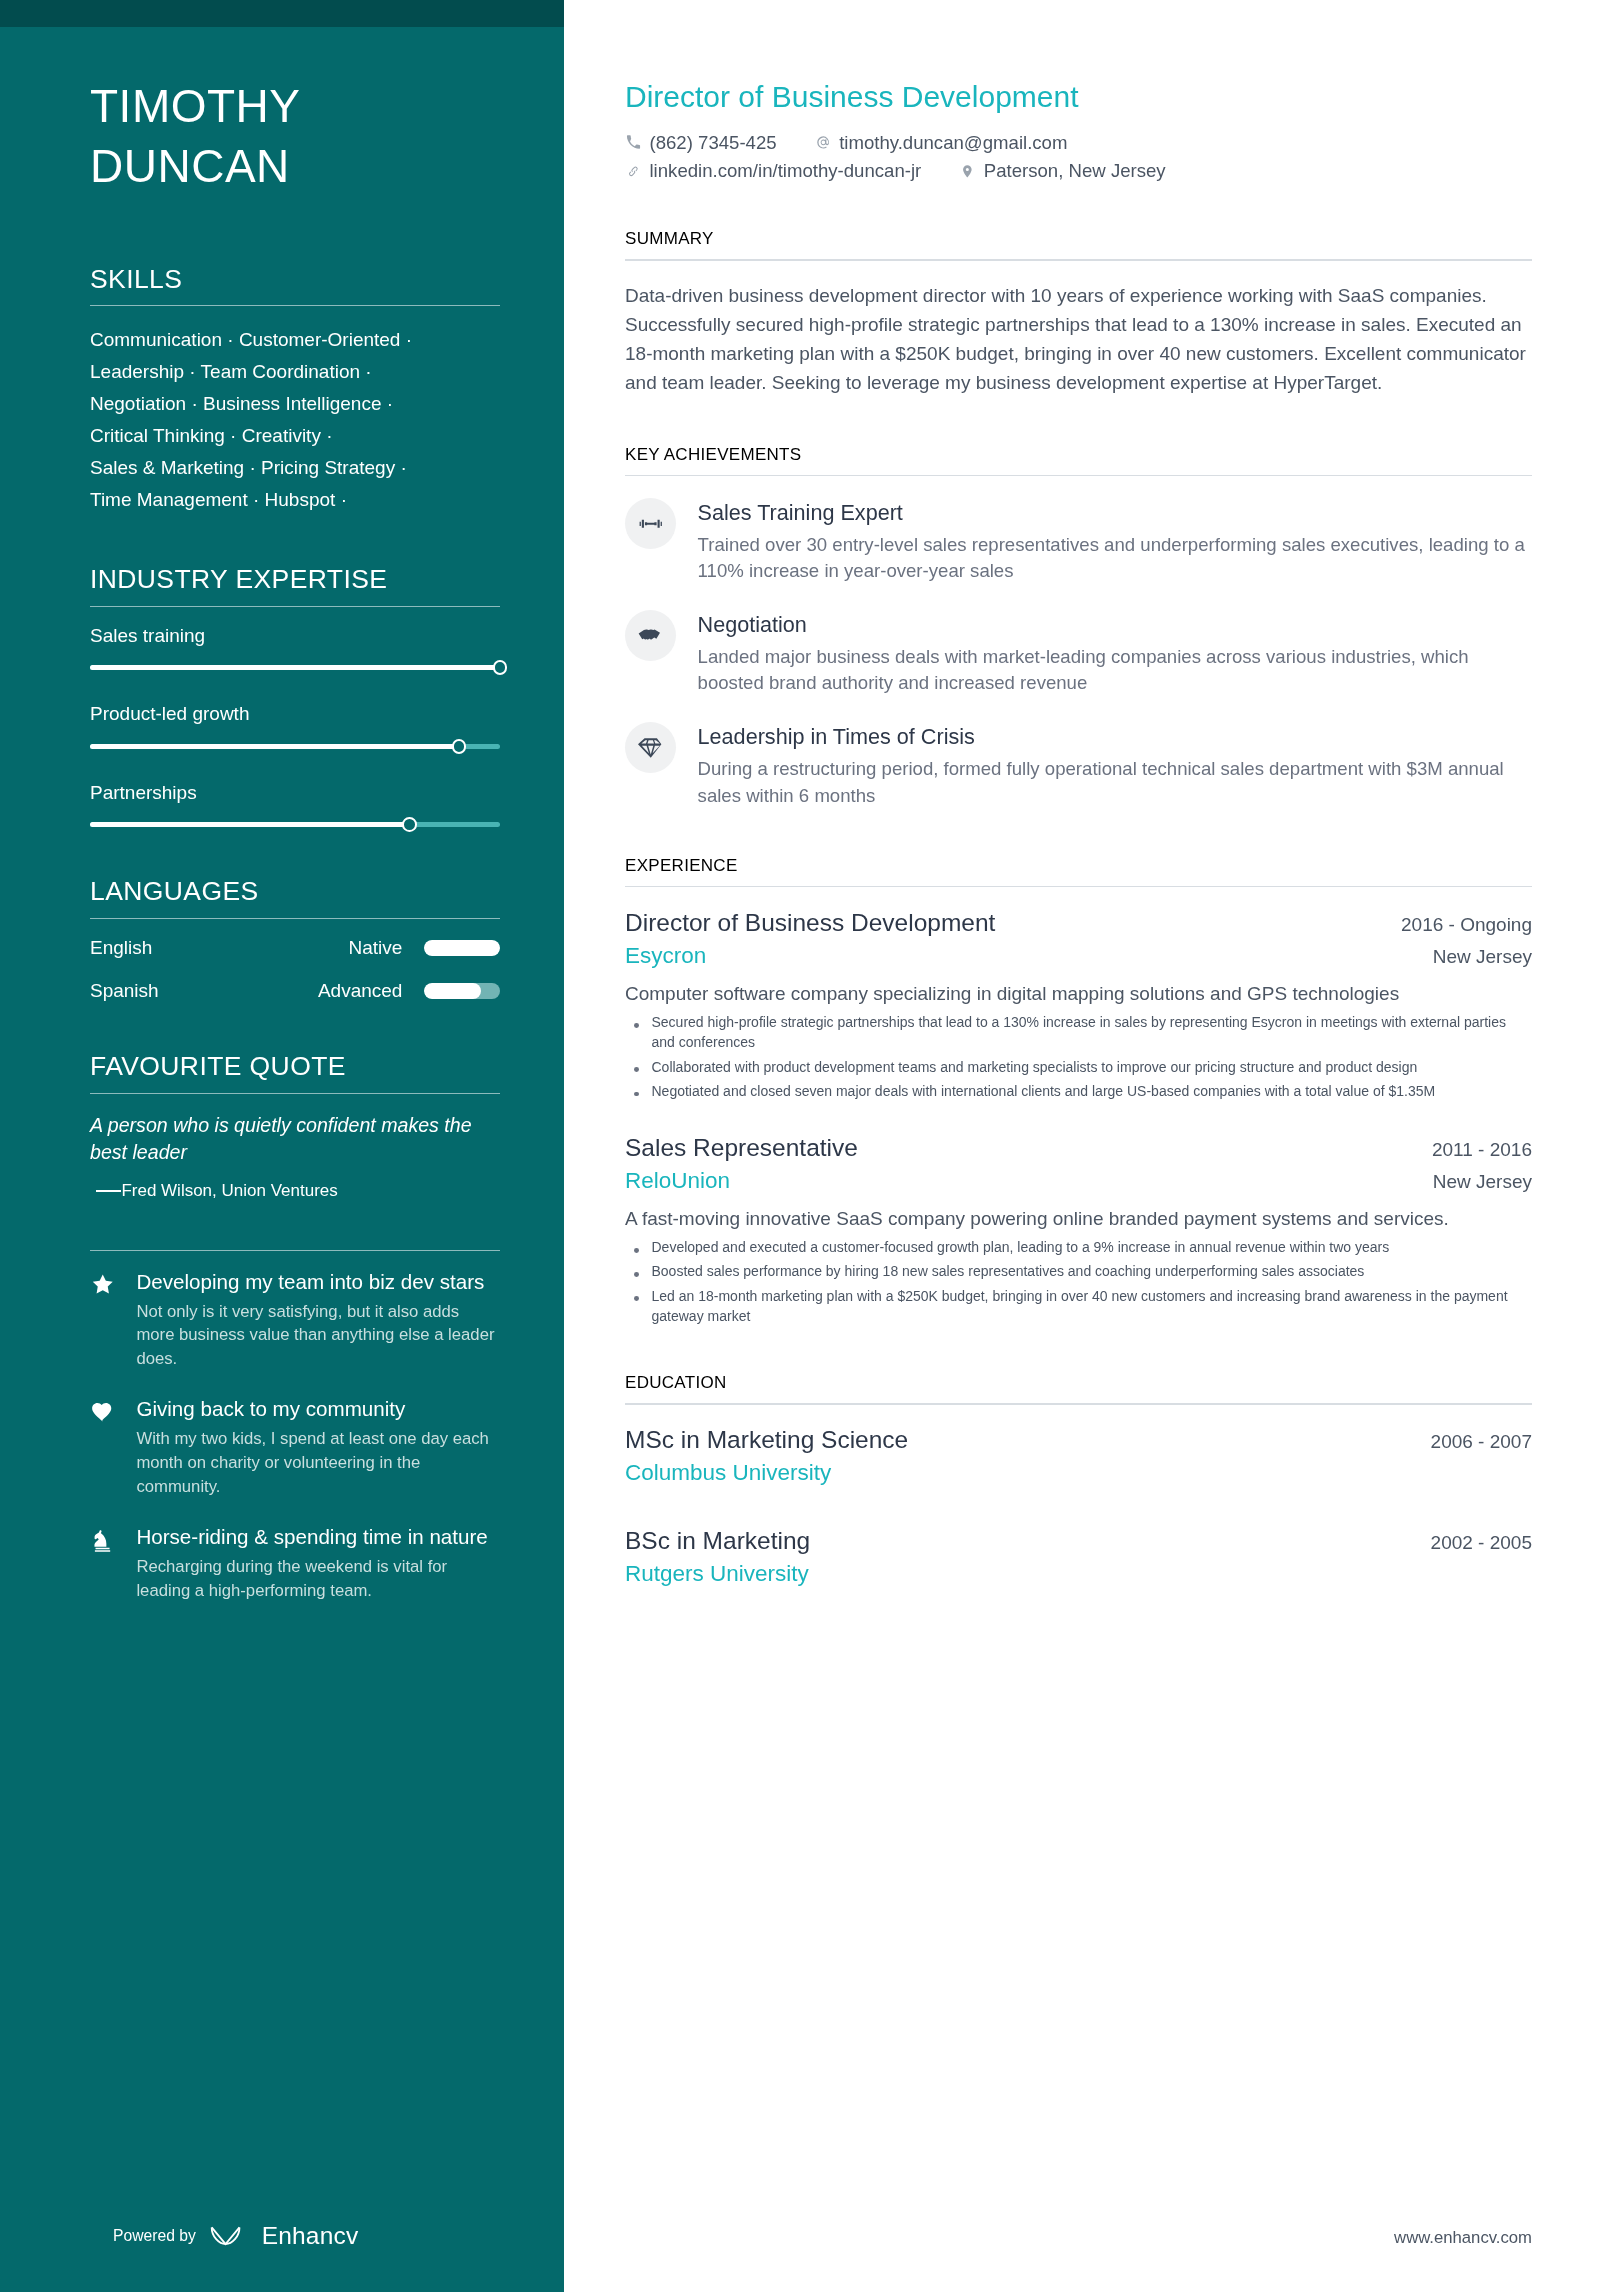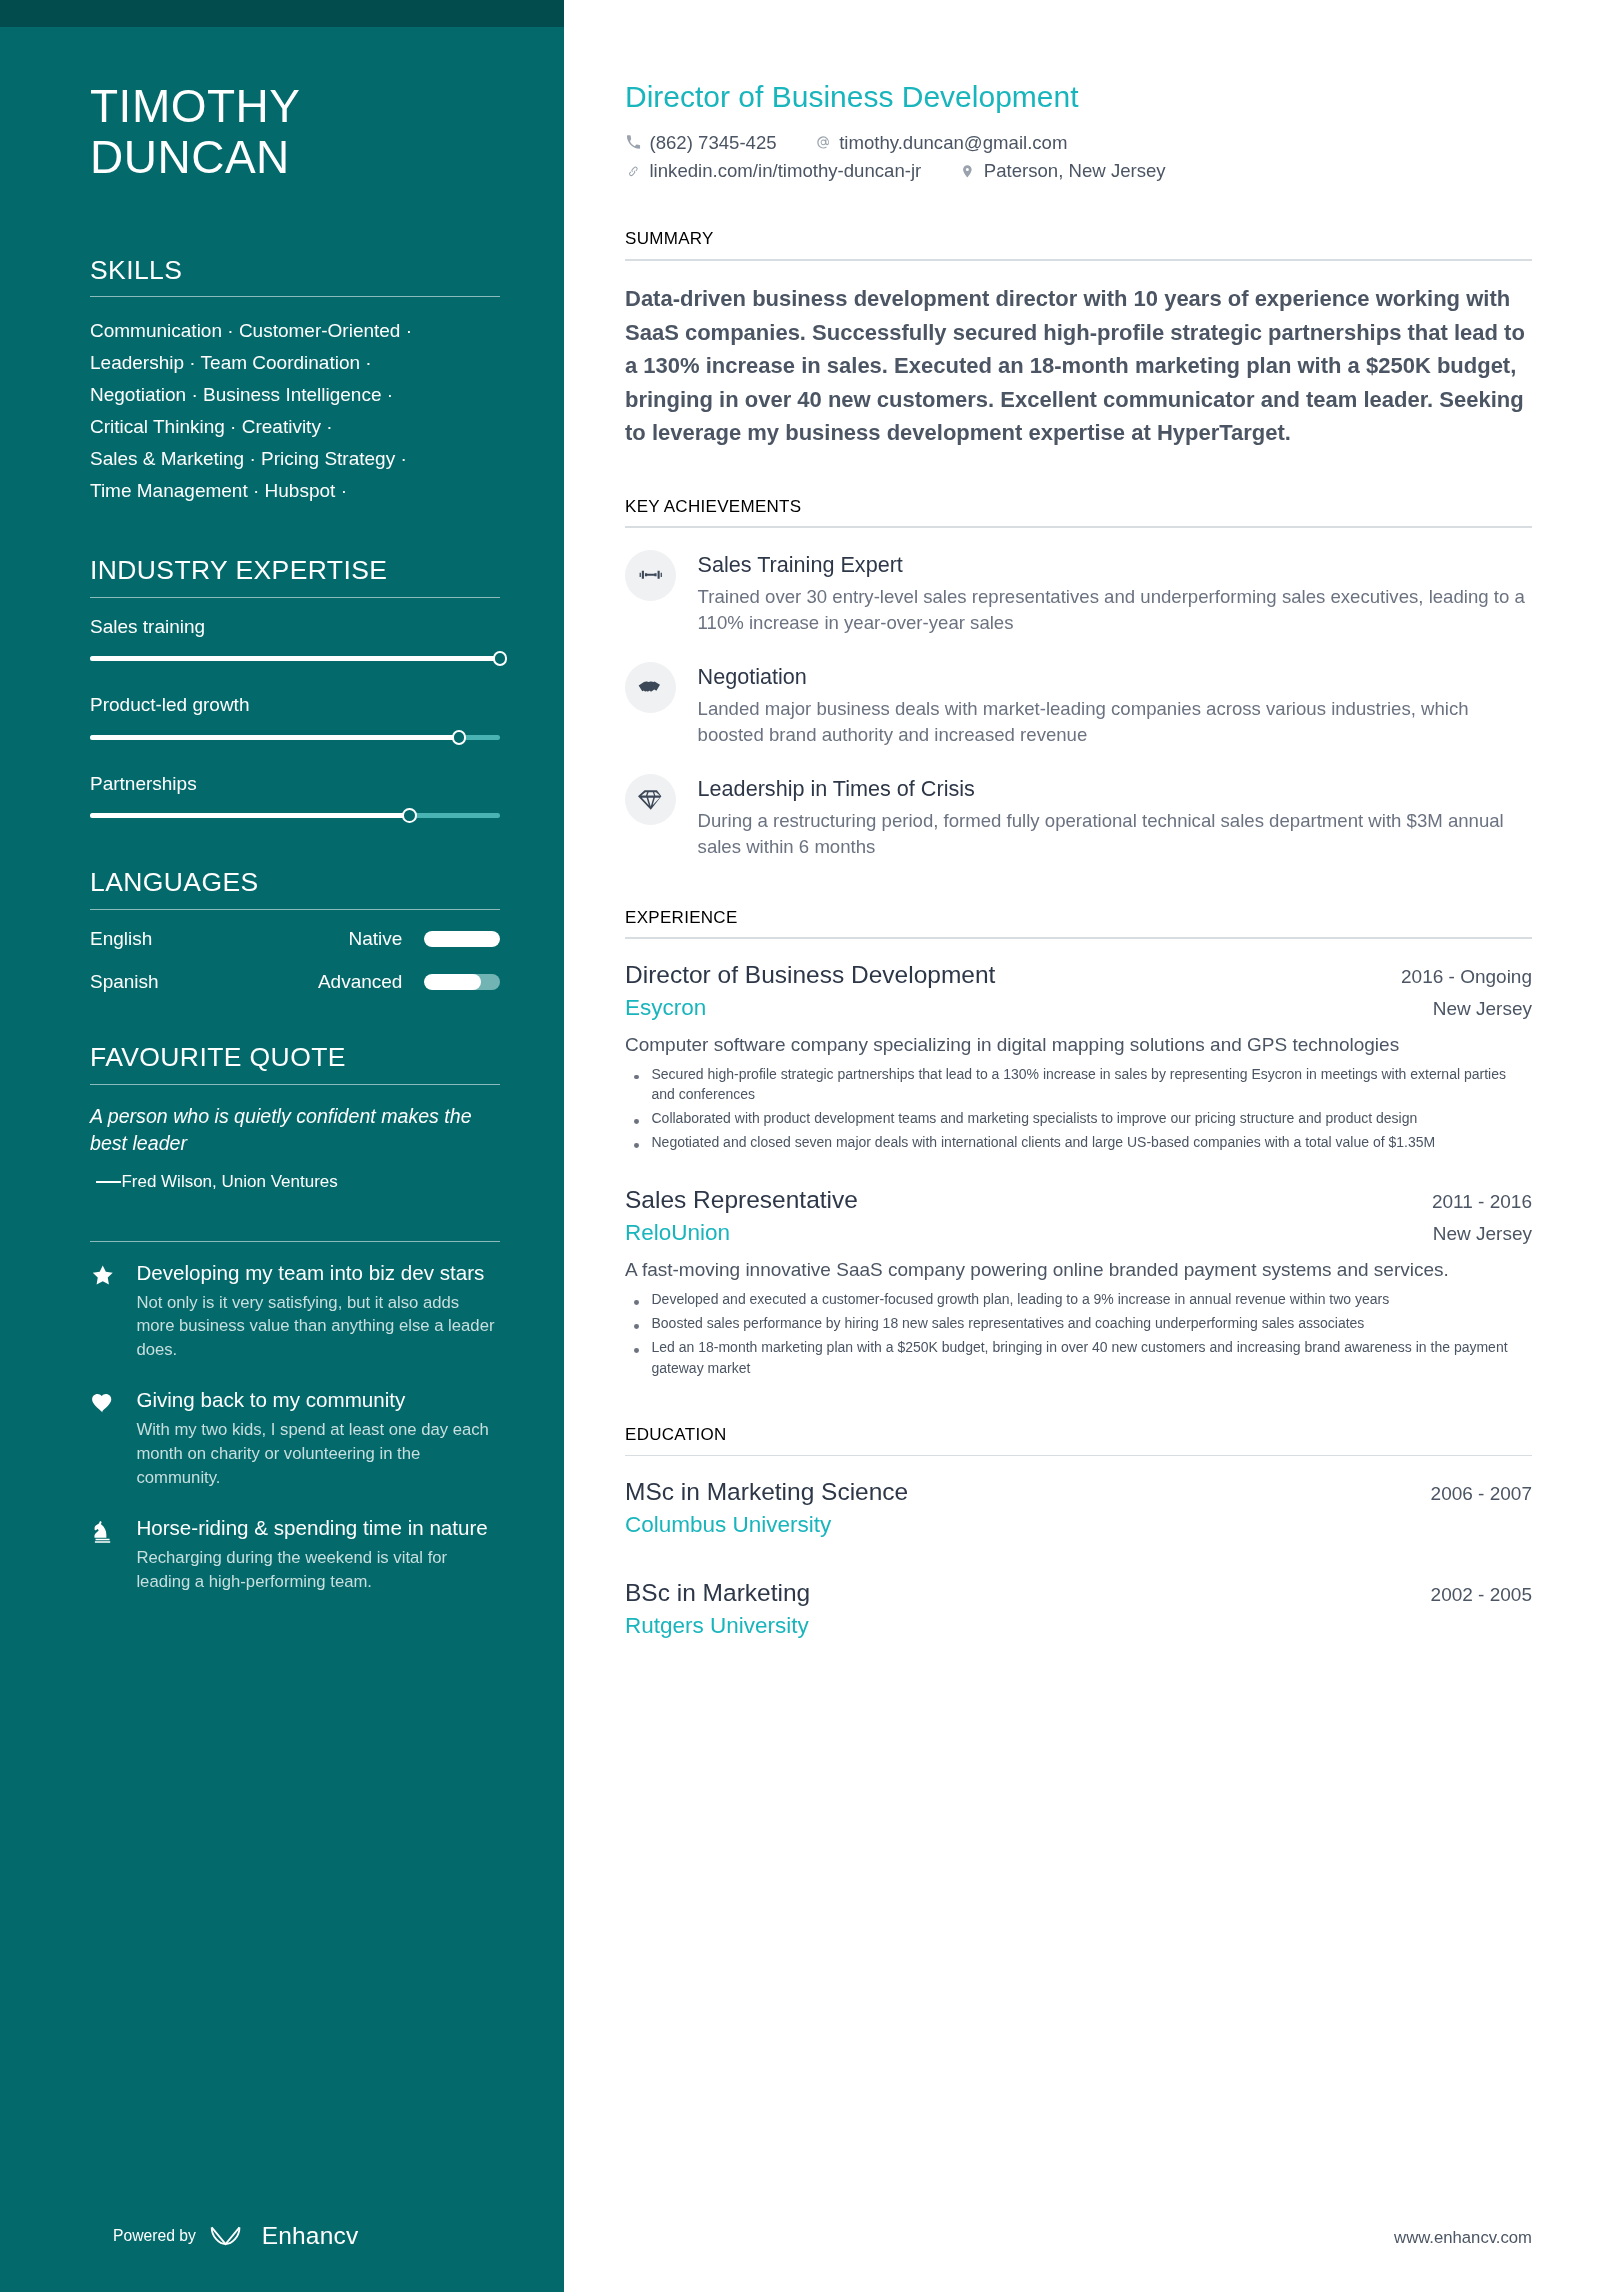--- a/index.html
+++ b/index.html
@@ -21,21 +21,21 @@
   }
   .sidebar-topstrip {
     position:absolute; top:0; left:0; right:0; height:26.5px;
     background:#024c4e;
   }
   .sidebar-inner { padding:59px 64px 0 90px; }
 
   .name-block { margin-top:21.6px; margin-bottom:71px; }
   .name-line {
     font-size:46px; line-height:1.12; font-weight:400;
-    color:#ffffff; letter-spacing:0.5px;
+    color:#ffffff; letter-spacing:0.5px;margin-top:9px;
   }
 
   .sb-section { margin-bottom:49px; }
   .sb-title {
     font-size:26.5px; color:#ffffff; font-weight:400; letter-spacing:0.4px;
     padding-bottom:10.8px;
   }
   .sb-rule { height:1px; background:rgba(255,255,255,.55); margin-bottom:17.6px; }
 
   .skills-list { }
@@ -118,21 +118,21 @@
   .contact-item .ci { width:16.7px; height:16.7px; flex:0 0 16.7px; display:inline-flex; align-items:center; justify-content:center; }
   .contact-item .ci svg { width:14.7px; height:14.7px; fill:#9aa3ad; }
 
   .section { margin-top:47px; }
   .sec-title {
     font-size:17px; color:#000000; font-weight:400;
     letter-spacing:0.3px; padding-bottom:9.8px;
   }
   .sec-rule { height:1.6px; background:#d8dde2; margin-bottom:21.6px; }
 
-  .summary-text { font-size:22px; line-height:1.52; color:#4b5563;font-weight:bold; }
+  .summary-text { font-size:19px; line-height:1.52; color:#4b5563; }
 
   
   .ach-item { display:flex; gap:21.6px; margin-bottom:25.5px; }
   .ach-icon {
     flex:0 0 51px; width:51px; height:51px; border-radius:50%;
     background:#f0f1f2; display:flex; align-items:center; justify-content:center;
   }
   .ach-icon svg { width:25.5px; height:25.5px; fill:#3c4858; }
   .ach-body { flex:1; padding-top:2px; }
   .ach-title { font-size:21.6px; color:#2d3748; margin-bottom:5.9px; }

